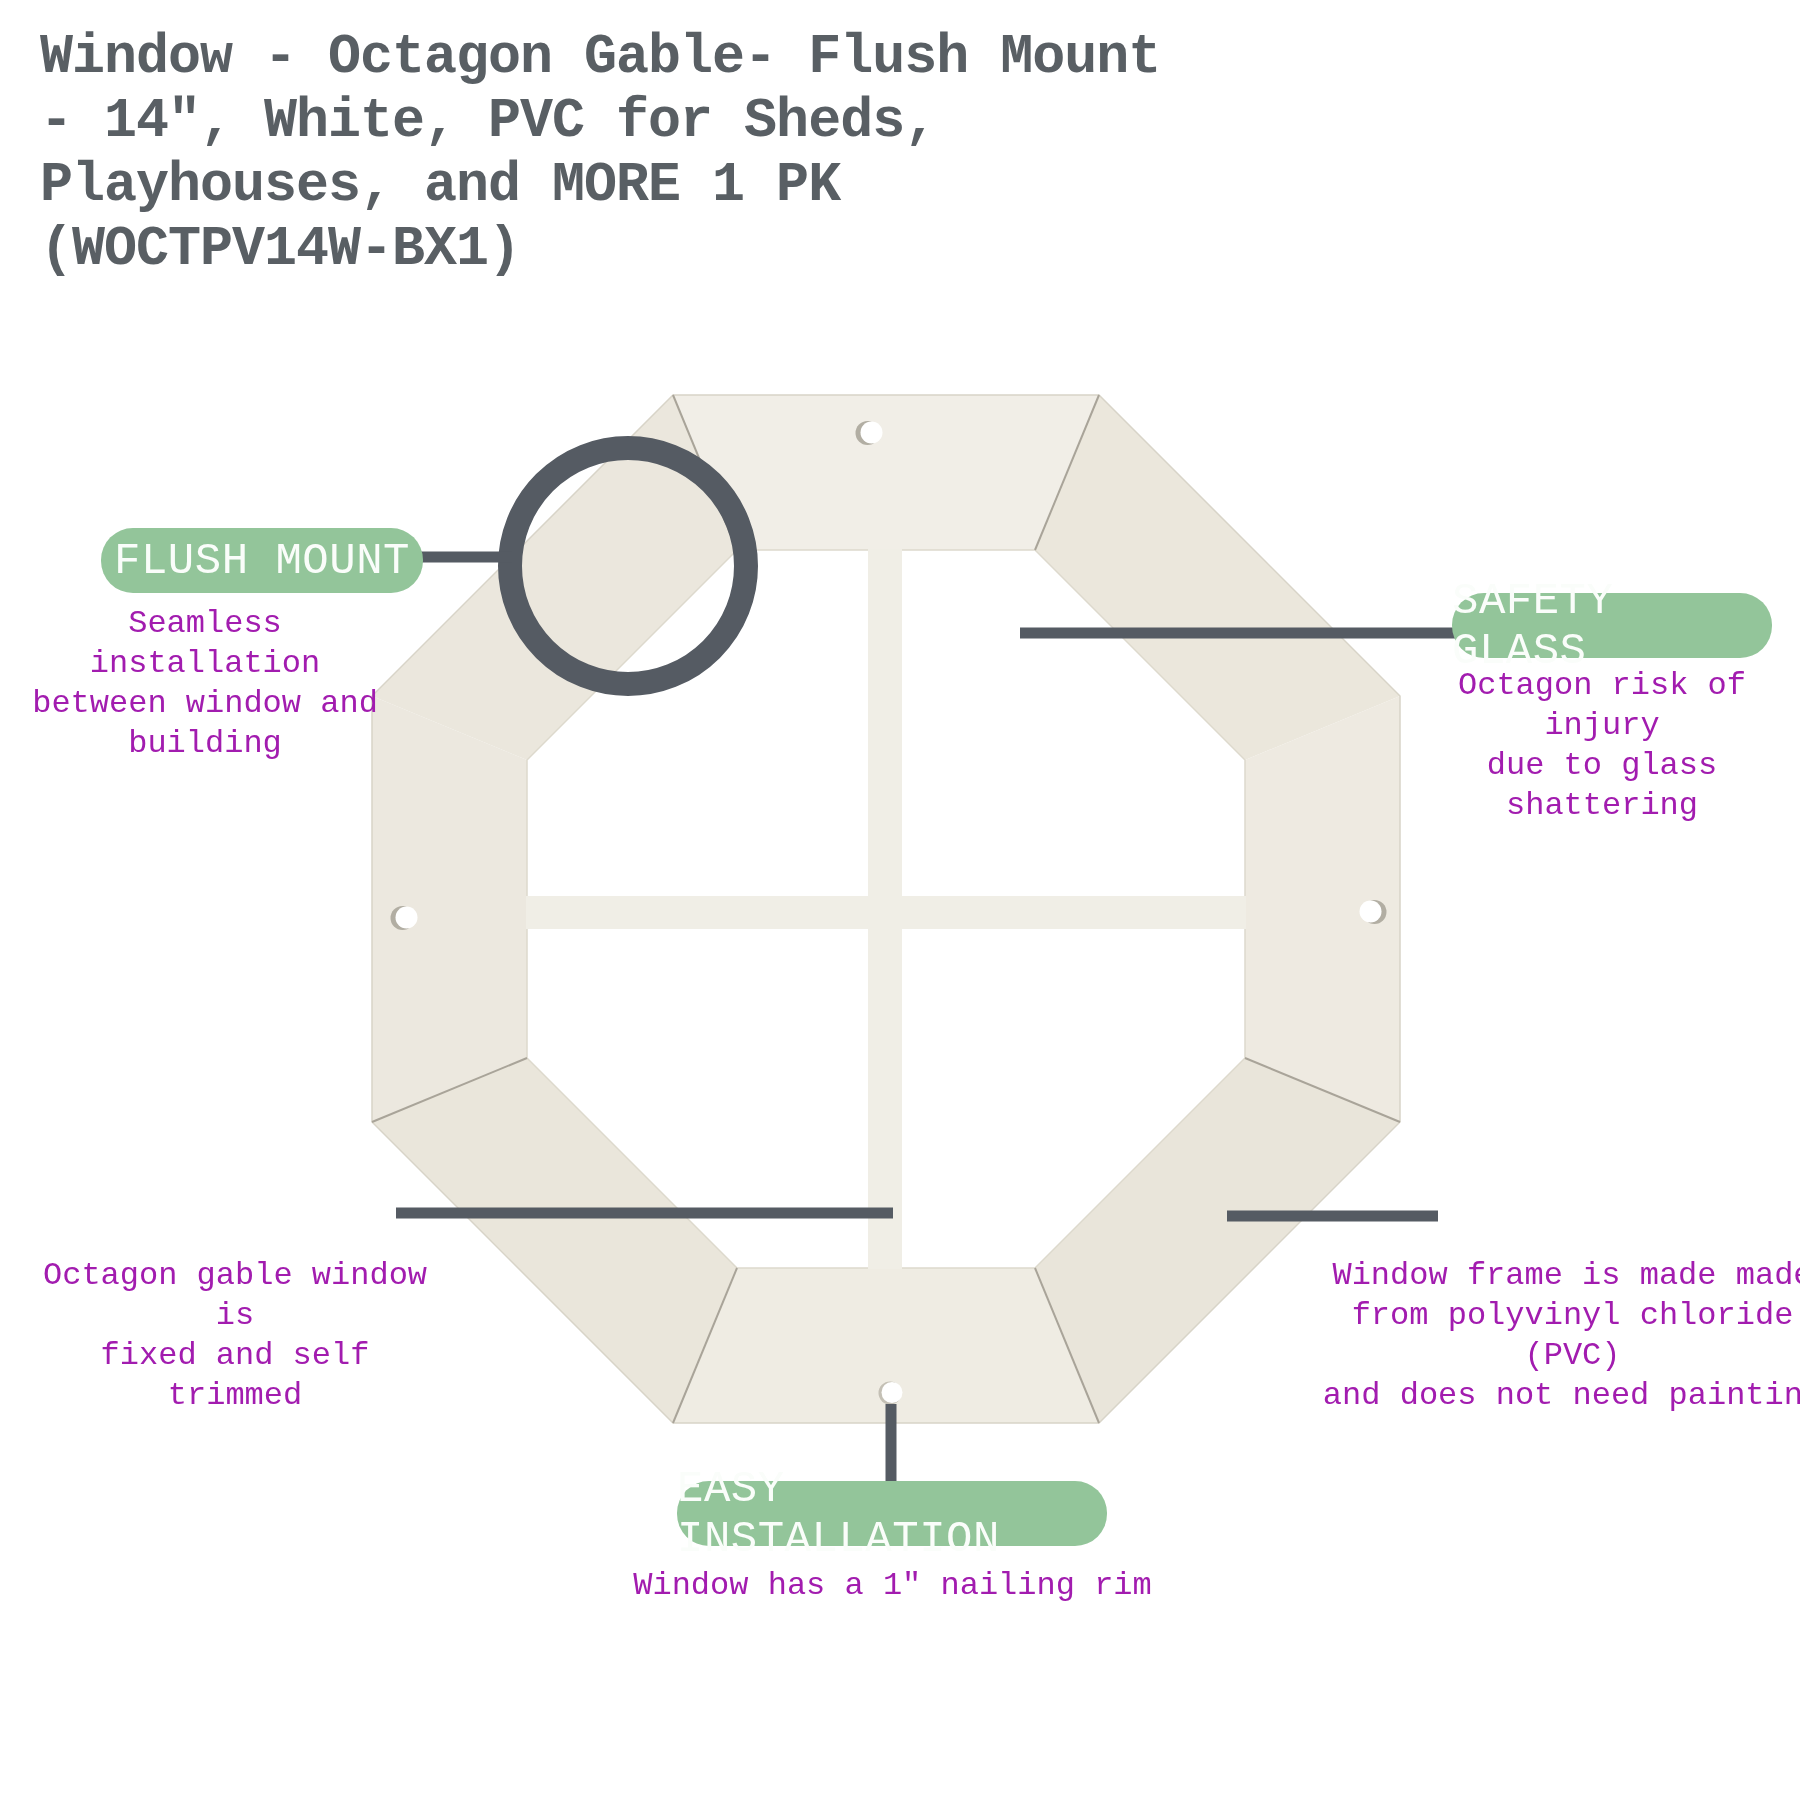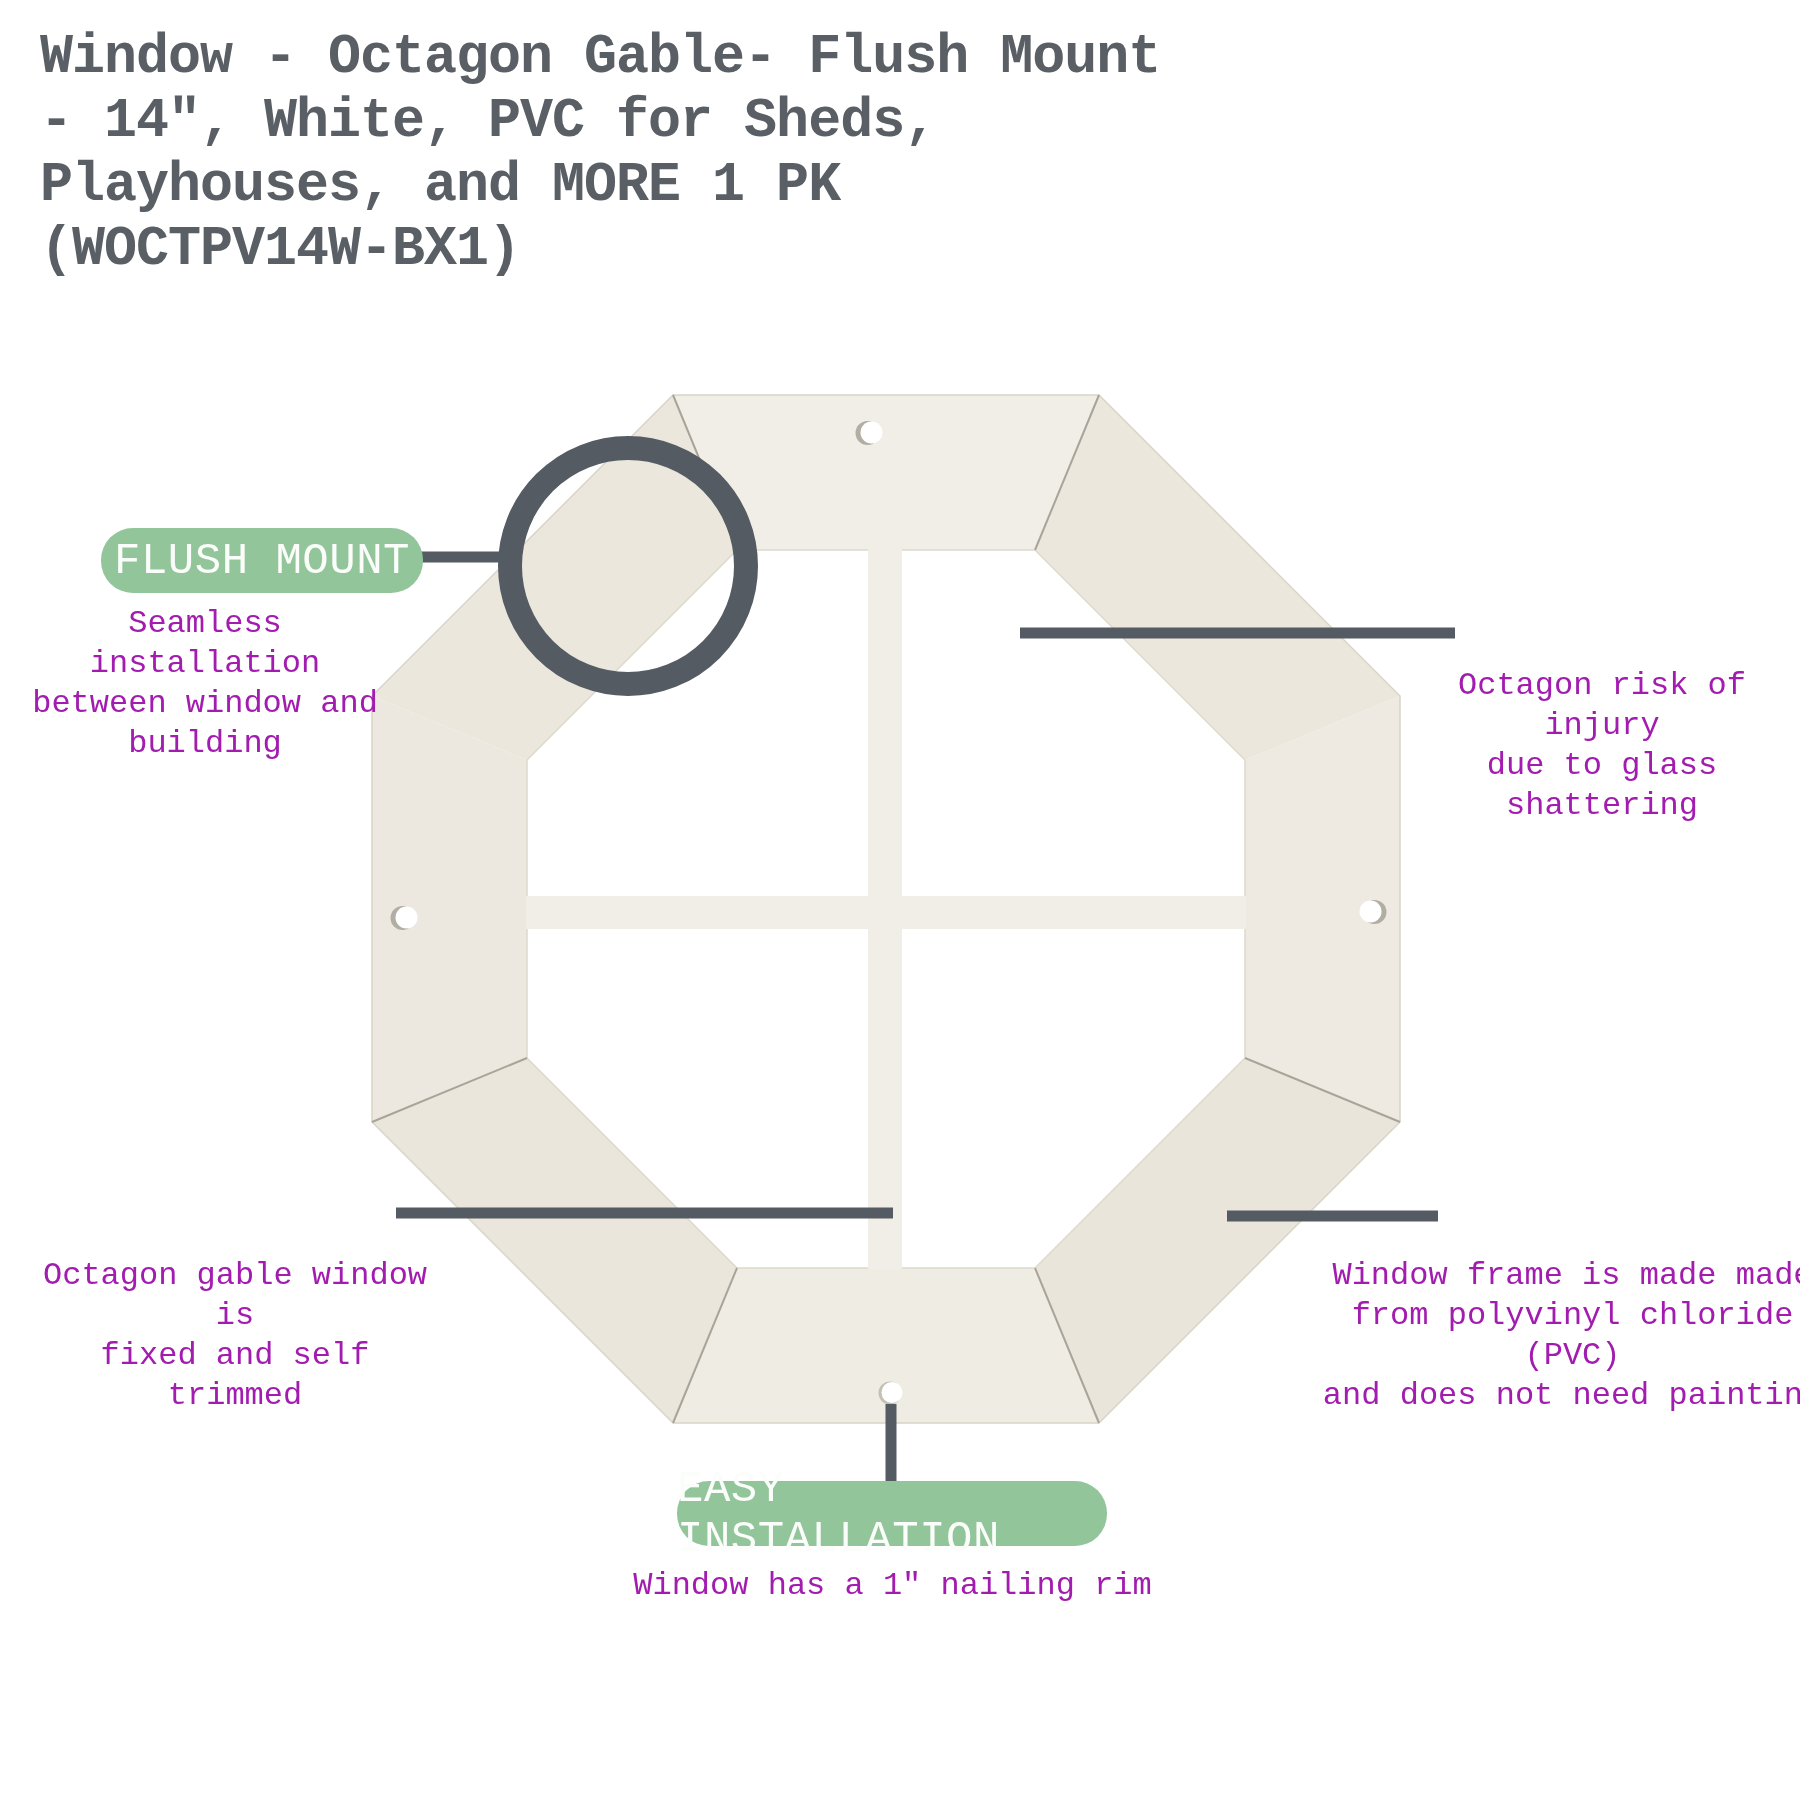--- a/index.html
+++ b/index.html
@@ -127,20 +127,21 @@
       <line x1="1227" y1="1216" x2="1438" y2="1216"></line>
       <line x1="891" y1="1404" x2="891" y2="1483"></line>
     </g>
   </svg>
 
   <div class="badge badge-flush">FLUSH MOUNT</div>
   <div class="desc desc-flush">Seamless installation
 between window and
 building</div>
 
+  <div class="badge badge-safety">SAFETY GLASS</div>
   <div class="desc desc-safety">Octagon risk of injury
 due to glass
 shattering</div>
 
   <div class="desc desc-fixed">Octagon gable window is
 fixed and self trimmed</div>
 
   <div class="desc desc-durable">Window frame is made made
 from polyvinyl chloride (PVC)
 and does not need painting</div>

